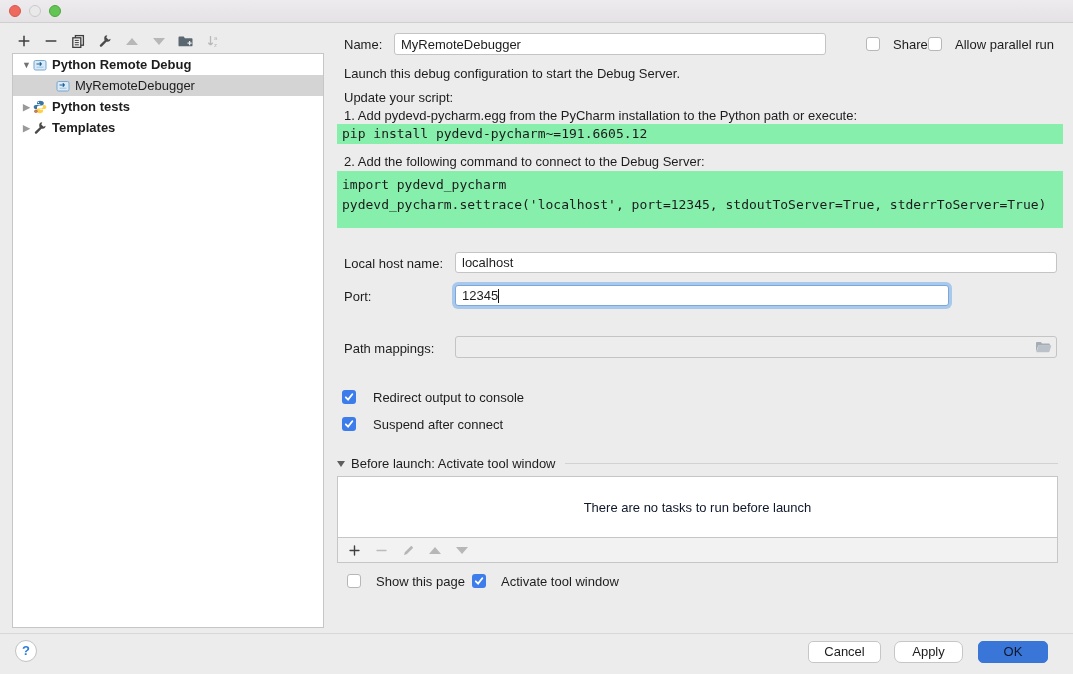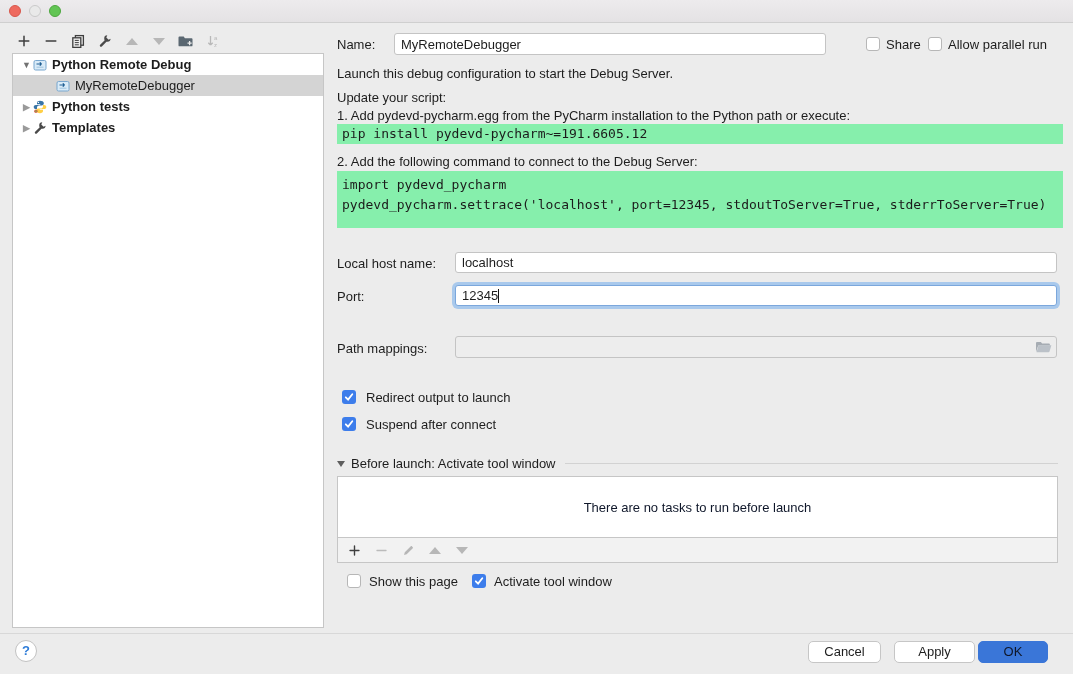--- a/index.html
+++ b/index.html
@@ -33,21 +33,21 @@
     background:#FFFFFF;border:1px solid #C6C6C6;box-sizing:border-box;}
   .tree-row{display:flex;align-items:center;height:21px;white-space:nowrap;}
   .tree-row .arrow{width:13px;text-align:center;font-size:9px;color:#727272;flex:0 0 13px;}
   .tree-row .ticon{margin-right:5px;display:flex;align-items:center;}
   .tree-row.bold{font-weight:bold;}
   .tree-row.selected{background:#D4D4D4;}
   .ind1{padding-left:7px;}
   .ind2{padding-left:43px;}
 
   
-  .lbl{position:absolute;line-height:15px;}
+  .lbl{position:absolute;line-height:15px;margin-left:7px;}
   .field{position:absolute;background:#fff;border:1px solid #C4C4C4;border-radius:3px;
     box-sizing:border-box;padding:0 6px;font-size:13px;font-family:"Liberation Sans",sans-serif;color:#1D1D1D;}
   input.field{outline:none;}
   .field.focused{border:1px solid #7BA7DC;box-shadow:0 0 0 3px #A9C9EC;}
   .field.disabled{background:#EDEDED;}
   .caret{position:absolute;width:1px;height:14px;background:#111;}
 
   .codeblock{position:absolute;background:#86efac;
     font-family:"DejaVu Sans Mono","Liberation Mono",monospace;font-size:13px;line-height:20px;
     color:#1B1B1B;padding:0 0 0 5px;white-space:pre;}
@@ -193,38 +193,38 @@
   <span class="lbl" style="left:337px;top:108px;">1. Add pydevd-pycharm.egg from the PyCharm installation to the Python path or execute:</span>
   <div class="codeblock" style="left:337px;top:124px;width:721px;height:20px;">pip install pydevd-pycharm~=191.6605.12</div>
   <span class="lbl" style="left:337px;top:154px;">2. Add the following command to connect to the Debug Server:</span>
   <div class="codeblock" style="left:337px;top:171px;width:721px;height:53px;padding-top:4px;"><span>import pydevd_pycharm</span>
 <span>pydevd_pycharm.settrace('localhost', port=12345, stdoutToServer=True, stderrToServer=True)</span></div>
 
   <span class="lbl" style="left:337px;top:256px;">Local host name:</span>
   <input class="field" style="left: 455px; top: 252px; width: 602px; height: 21px;" value="localhost">
 
   <span class="lbl" style="left:337px;top:289px;">Port:</span>
-  <input class="field focused" style="left: 455px; top: 285px; width: 602px; height: 21px;" autofocus="" value="12345">
+  <input class="field focused" style="left: 455px; top: 285px; width: 494px; height: 21px;" autofocus="" value="12345">
   <span class="caret" style="left:498px;top:289px;"></span>
 
   <span class="lbl" style="left:337px;top:341px;">Path mappings:</span>
   <div class="field disabled" style="left:455px;top:336px;width:602px;height:22px;"></div>
   <span class="abs" style="left:1035px;top:340px;">
     <svg width="17" height="14" viewBox="0 0 17 14">
         <path d="M1 2.9c0-.5.4-.9.9-.9h4l1.2 1.6h6.9c.5 0 .9.4.9.9v1H3.2L1 11.9z" fill="#A6ACB3"></path>
         <path d="M3.5 5.3h12.9l-1.9 6.2c-.1.4-.5.7-.9.7H1.5z" fill="#BBC1C8"></path>
       </svg>
   </span>
 
   <span class="cb checked" style="left:342px;top:390px;">
     <svg width="10" height="10" viewBox="0 0 10 10">
         <path d="M1.8 5.3 4.1 7.6 8.3 2.3" stroke="#fff" stroke-width="1.8" fill="none" stroke-linecap="round"></path>
       </svg>
   </span>
-  <span class="lbl" style="left:366px;top:390px;">Redirect output to launch</span>
+  <span class="lbl" style="left:366px;top:390px;">Redirect output to console</span>
   <span class="cb checked" style="left:342px;top:417px;">
     <svg width="10" height="10" viewBox="0 0 10 10">
         <path d="M1.8 5.3 4.1 7.6 8.3 2.3" stroke="#fff" stroke-width="1.8" fill="none" stroke-linecap="round"></path>
       </svg>
   </span>
   <span class="lbl" style="left:366px;top:417px;">Suspend after connect</span>
 
   <div class="bl-header">
     <span class="dis"></span>
     <span>Before launch: Activate tool window</span>
@@ -262,16 +262,16 @@
   <span class="cb checked" style="left:472px;top:574px;">
     <svg width="10" height="10" viewBox="0 0 10 10">
         <path d="M1.8 5.3 4.1 7.6 8.3 2.3" stroke="#fff" stroke-width="1.8" fill="none" stroke-linecap="round"></path>
       </svg>
   </span>
   <span class="lbl" style="left:494px;top:574px;">Activate tool window</span>
 
   <div class="footer-rule"></div>
   <div class="help">?</div>
   <div class="btn" style="left:808px;width:73px;">Cancel</div>
-  <div class="btn" style="left:894px;width:81px;">Apply</div>
+  <div class="btn" style="left:894px;width:69px;border-radius:7px;">Apply</div>
   <div class="btn primary" style="left:978px;width:70px;">OK</div>
 
 </div>
 
 </body></html>

